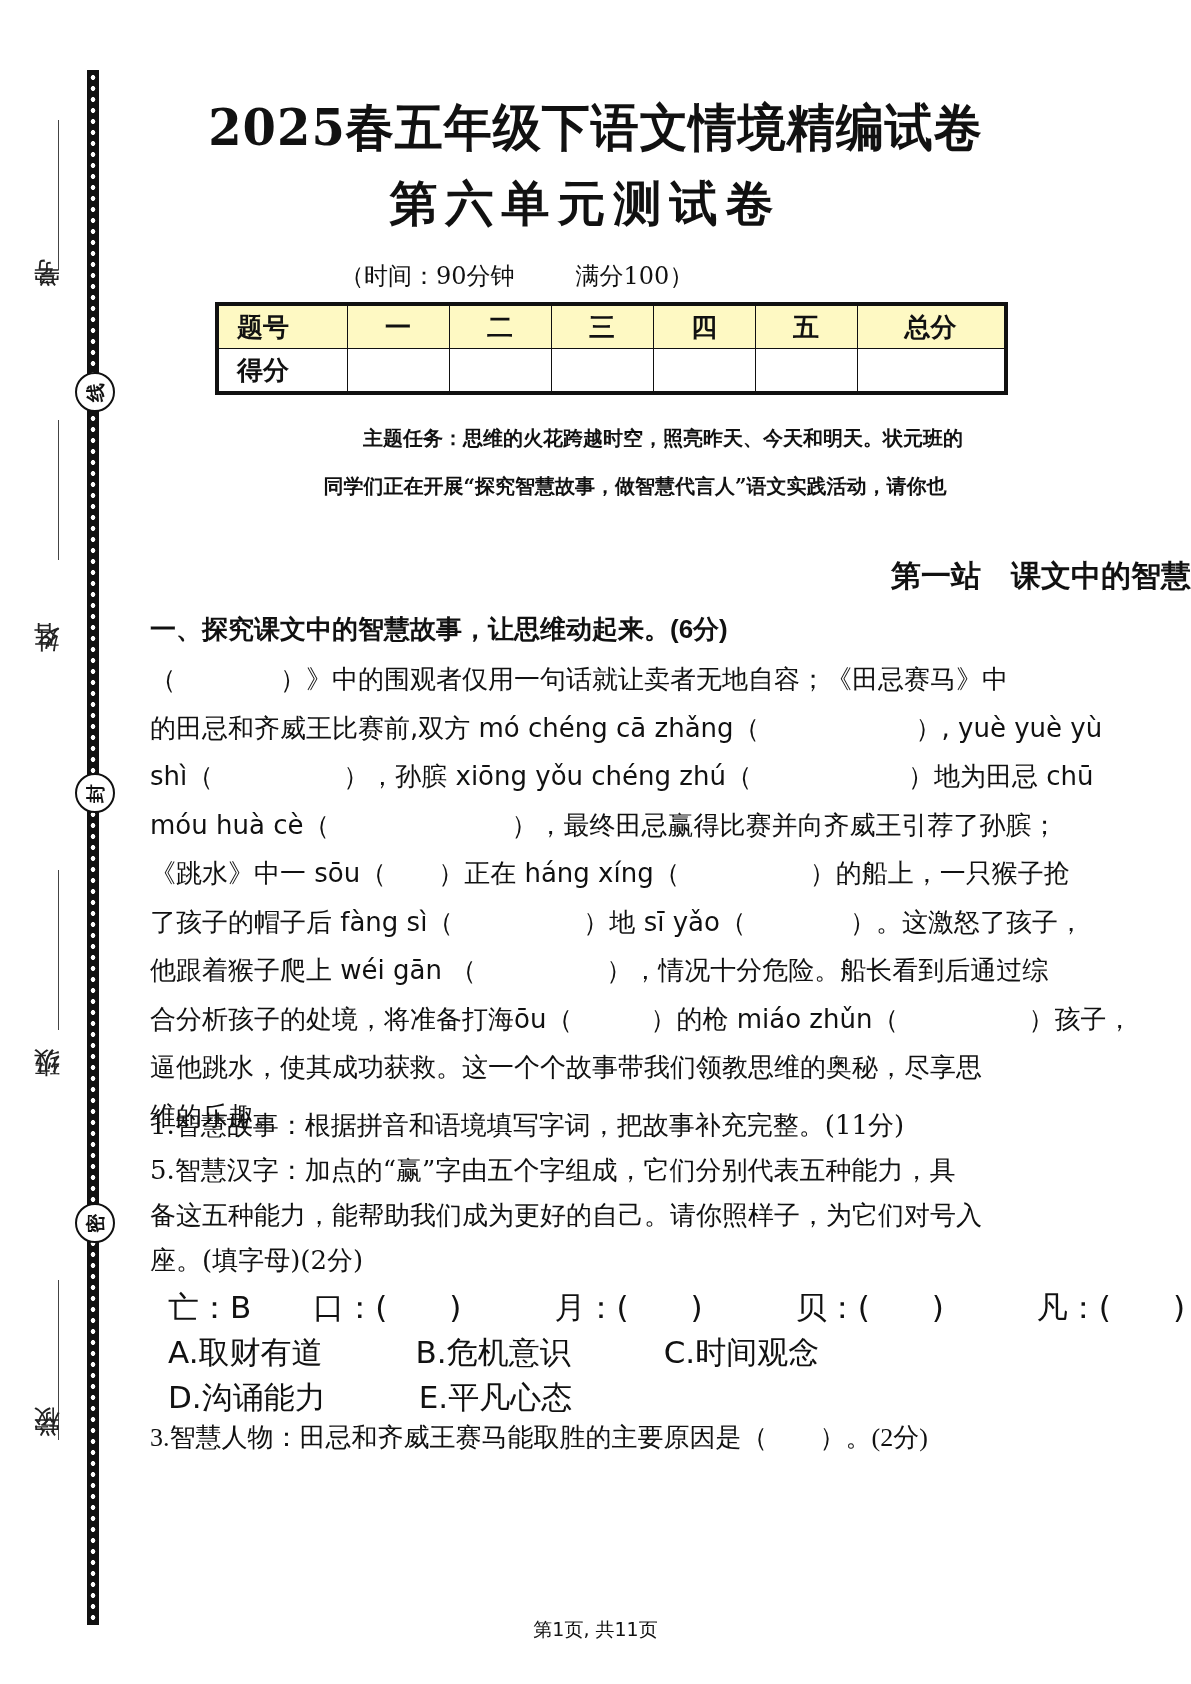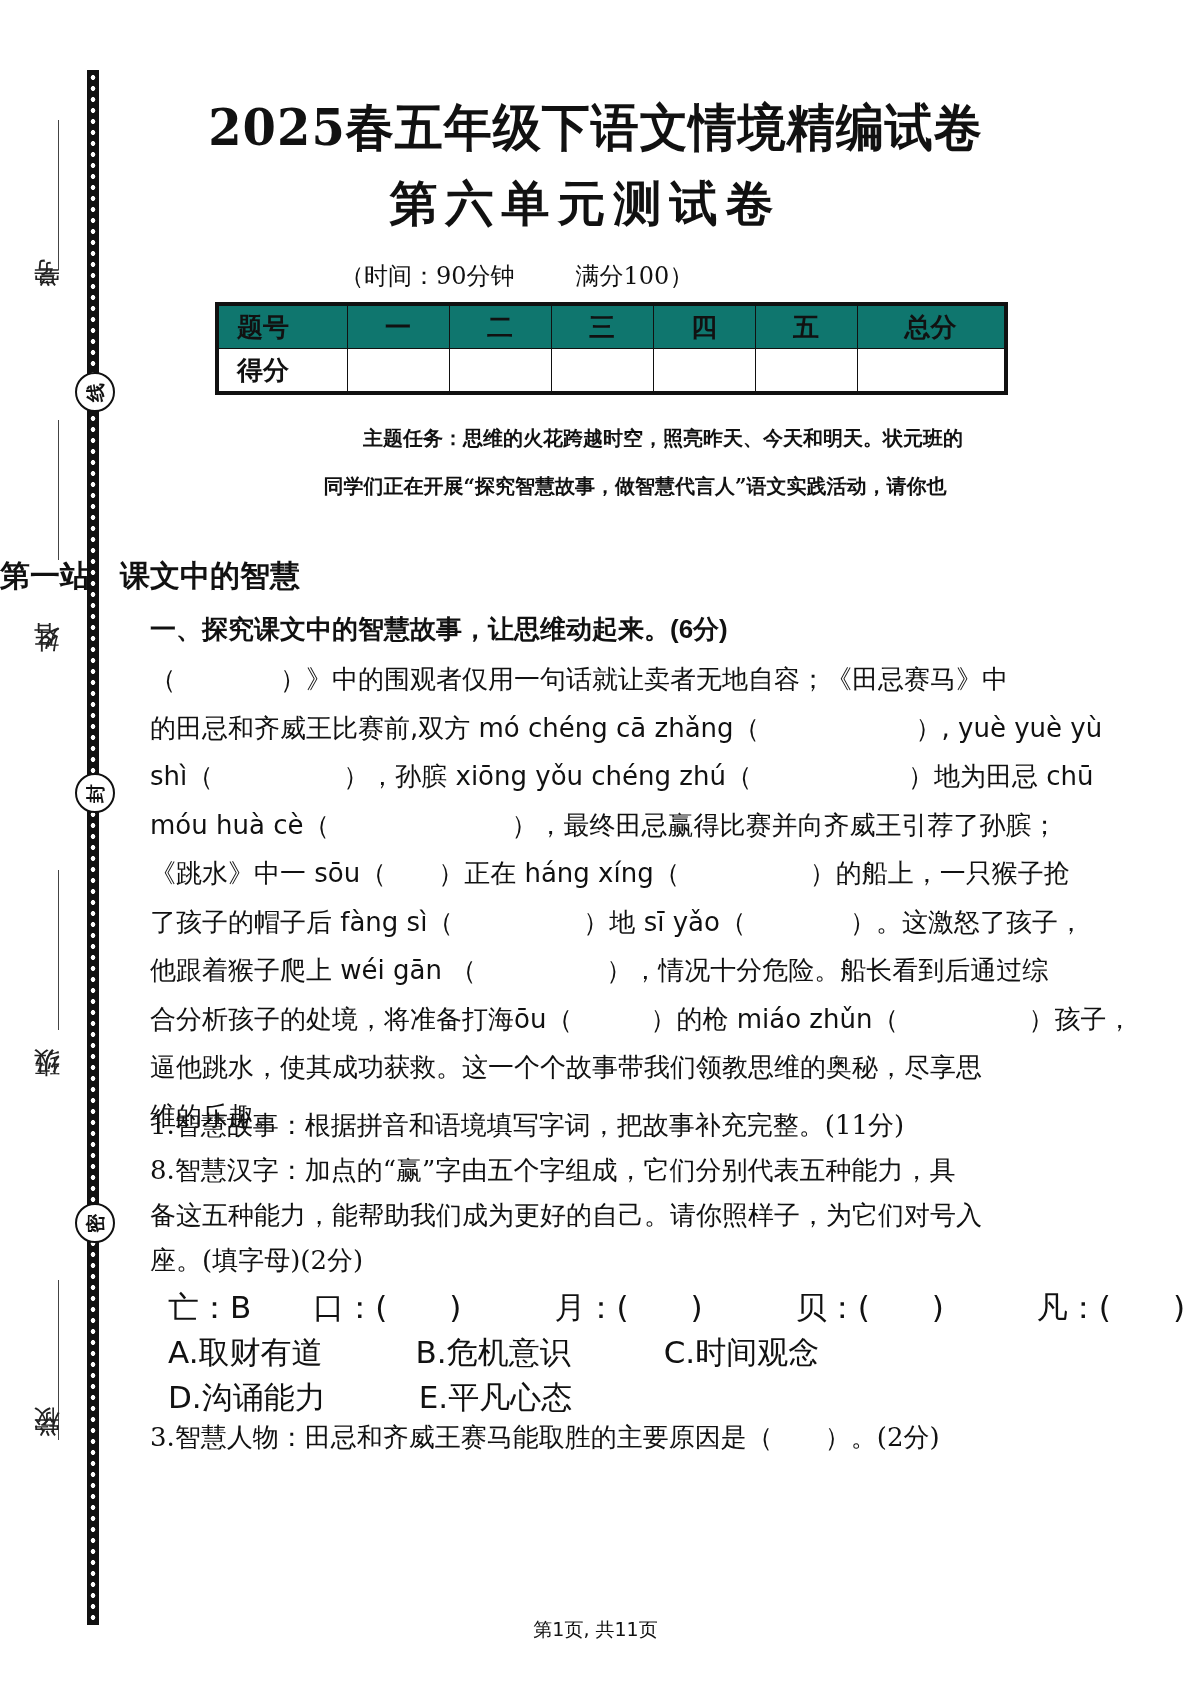--- a/index.html
+++ b/index.html
@@ -22,30 +22,30 @@
   .title { position:absolute; left:0; width:1191px; top:96px; text-align:center;
            font-size:48px; font-weight:bold; letter-spacing:1px; transform:scaleY(1.06); }
   .subtitle { position:absolute; left:0; width:1191px; top:172px; text-align:center;
               font-size:48px; font-weight:bold; letter-spacing:8px; margin-left:-10px; }
   .meta { position:absolute; left:340px; top:260px; font-size:24px; white-space:pre; }
 
   
   table.score { position:absolute; left:215px; top:302px; border-collapse:collapse;
                 border:4px solid #111; font-size:26px; font-weight:bold; }
   table.score td { border:1.5px solid #111; height:42px; text-align:center; padding:0; }
-  table.score tr.head td { background:#0f766e; }
+  table.score tr.head td { background:#fef9c3; }
   table.score td.lbl { width:130px; text-align:left; padding-left:18px; box-sizing:border-box; }
   table.score td.c { width:101px; }
   table.score td.tot { width:146px; }
 
   
   .intro { position:absolute; left:150px; top:414px; width:970px; font-size:20px; font-weight:bold;
            line-height:48px;text-align:center; }
   .intro .indent { padding-left:56px; }
-  .station { position:absolute; left:0; width:1191px; top:556px; text-align:left; font-size:30px;
+  .station { position:absolute; left:0; width:1191px; top:556px; text-align:right; font-size:30px;
              font-weight:bold; font-family:"Liberation Sans","DejaVu Sans",sans-serif; }
   .section-head { position:absolute; left:150px; top:612px; font-size:26px; font-weight:bold;
                   font-family:"Liberation Sans","DejaVu Sans",sans-serif; }
   .passage { position:absolute; left:150px; top:655px; width:975px; font-size:26px; line-height:48.5px;
              font-family:"DejaVu Sans","Liberation Sans",sans-serif; }
   .passage p { margin:0; white-space:nowrap; }
   .q { position:absolute; left:150px; font-size:26px; white-space:nowrap; }
   .opts { position:absolute; left:180px; font-size:31px; white-space:pre; font-family:"DejaVu Sans",sans-serif; }
   .footer { position:absolute; left:0; width:1191px; top:1617px; text-align:center; font-size:19px;
             font-family:"DejaVu Sans","Liberation Sans",sans-serif; }
@@ -119,23 +119,23 @@
   <p>móu huà cè（　　　　　　　），最终田忌赢得比赛并向齐威王引荐了孙膑；</p>
   <p>《跳水》中一 sōu（　　）正在 háng xíng（　　　　　）的船上，一只猴子抢</p>
   <p>了孩子的帽子后 fàng sì（　　　　　）地 sī  yǎo（　　　　）。这激怒了孩子，</p>
   <p>他跟着猴子爬上 wéi gān （　　　　　），情况十分危险。船长看到后通过综</p>
   <p>合分析孩子的处境，将准备打海ōu（　　　）的枪 miáo zhǔn（　　　　　）孩子，</p>
   <p>逼他跳水，使其成功获救。这一个个故事带我们领教思维的奥秘，尽享思</p>
   <p>维的乐趣。</p>
 </div>
 
 <div class="q" style="top:1108px;">1.智慧故事：根据拼音和语境填写字词，把故事补充完整。(11分)</div>
-<div class="q" style="top:1153px;">8.智慧汉字：加点的“赢”字由五个字组成，它们分别代表五种能力，具</div>
+<div class="q" style="top:1153px;">5.智慧汉字：加点的“赢”字由五个字组成，它们分别代表五种能力，具</div>
 <div class="q" style="top:1198px;">备这五种能力，能帮助我们成为更好的自己。请你照样子，为它们对号入</div>
 <div class="q" style="top:1243px;">座。(填字母)(2分)</div>
 
 <div class="opts" style="top:1287px;left:168px;">亡：B　　口：(　　)　　　月：(　　)　　　贝：(　　)　　　凡：(　　)</div>
 <div class="opts" style="top:1332px;left:168px;">A.取财有道　　　B.危机意识　　　C.时间观念</div>
 <div class="opts" style="top:1377px;left:168px;">D.沟诵能力　　　E.平凡心态</div>
 
-<div class="q" style="top:1420px;">3.智慧人物：田忌和齐威王赛马能取胜的主要原因是（　　）。(2分)</div>
+<div class="q" style="top:1420px;font-family:Liberation Serif, serif;">3.智慧人物：田忌和齐威王赛马能取胜的主要原因是（　　）。(2分)</div>
 
 <div class="footer">第1页, 共11页</div>
 
 </body></html>

